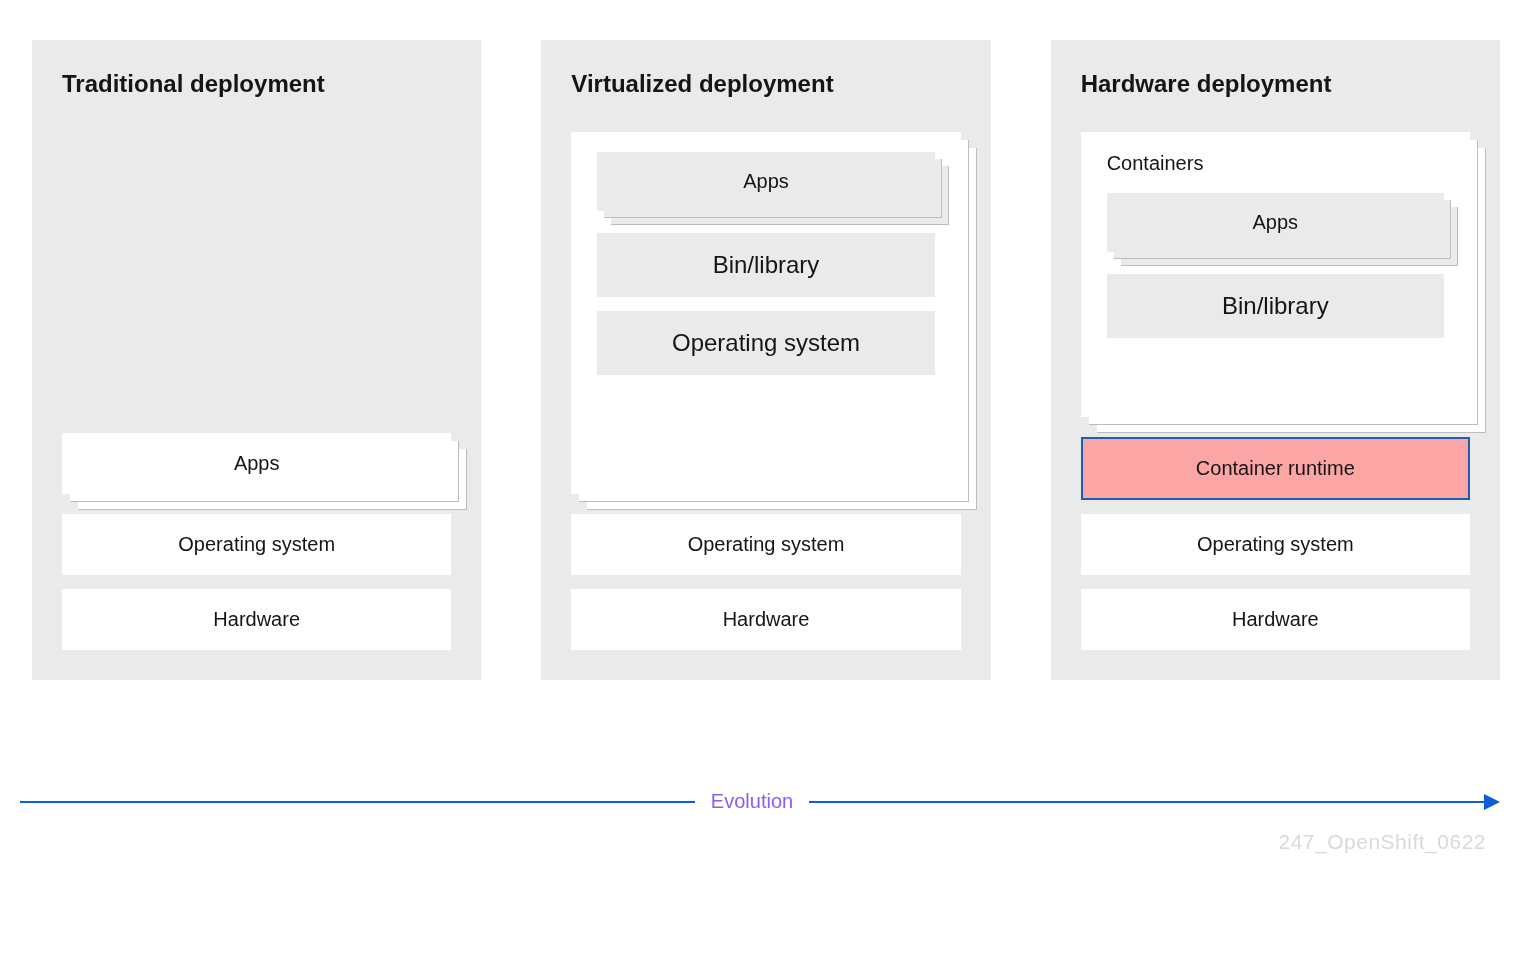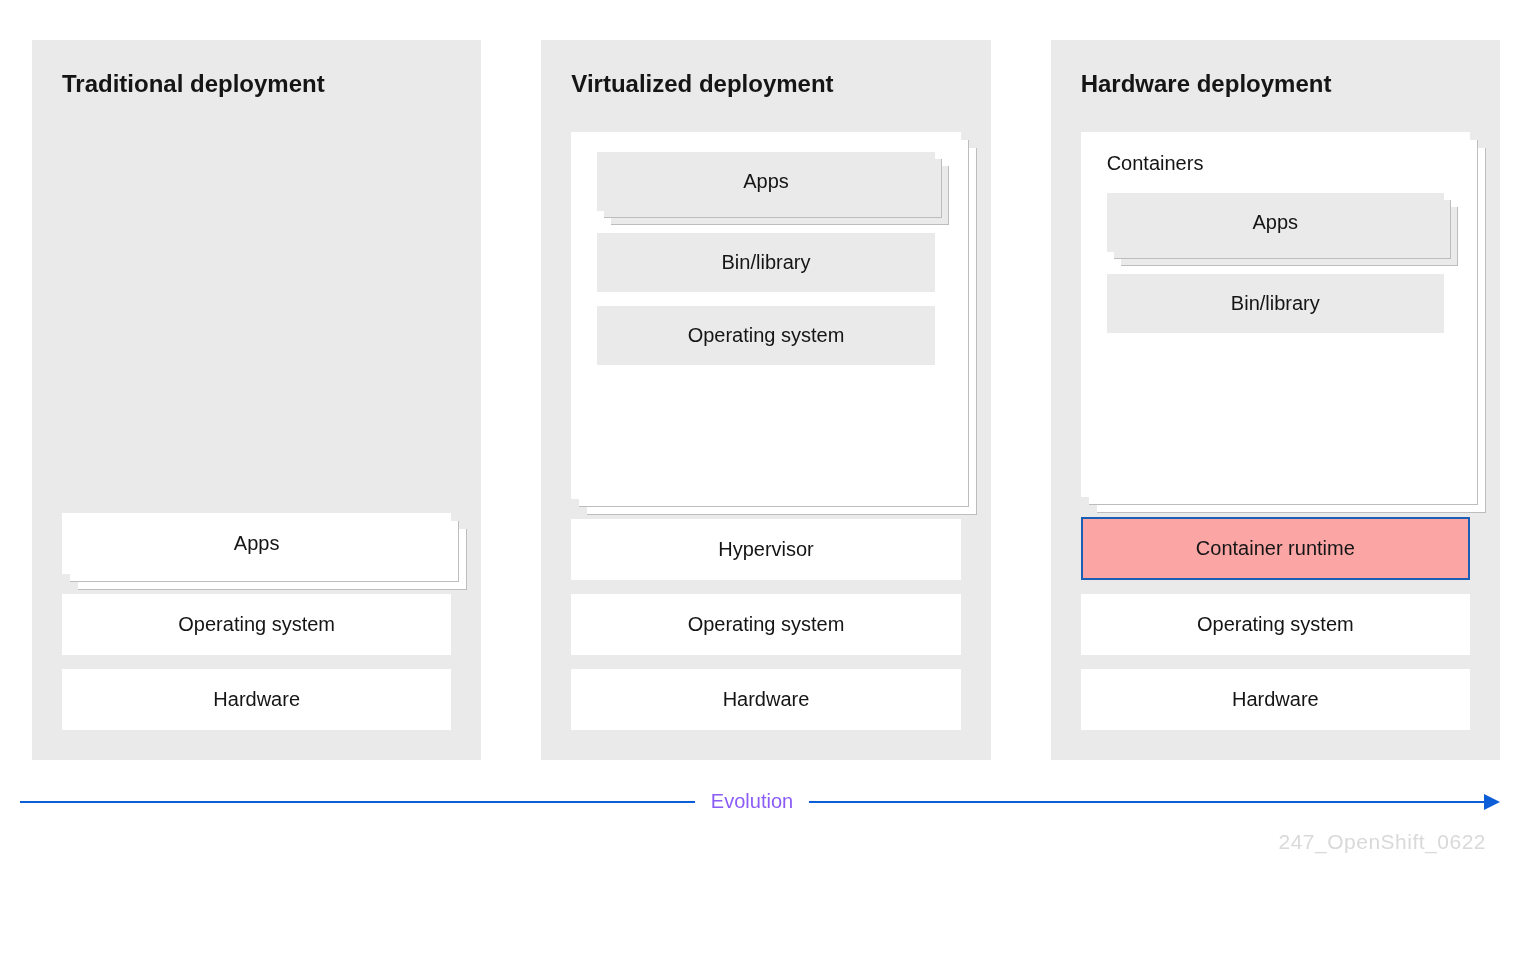--- a/index.html
+++ b/index.html
@@ -8,23 +8,23 @@
     background: #ffffff;
     width: 1520px;
     height: 954px;
     padding: 40px 20px 20px 20px;
     position: relative;
     color: #151515;
   }
   .columns {
     display: flex;
     gap: 60px;
-    justify-content: space-between;
+    justify-content: flex-end;
     align-items: stretch;
-    height: 720px;
+    height: 640px;
     margin-left: 12px;
   }
   .panel {
     background: #eaeaea;
     width: 450px;
     padding: 30px;
     display: flex;
     flex-direction: column;
   }
   .panel-title {
@@ -70,21 +70,21 @@
   .stack-label {
     font-size: 20px;
     font-weight: 500;
     text-align: left;
     margin-bottom: 18px;
   }
   .inner-block {
     background: #eaeaea;
     text-align: center;
     padding: 18px 10px;
-    font-size: 20px;
+    font-size: 24px;
     margin-top: 14px;
   }
   .inner-block:first-of-type { margin-top: 0; }
   
   .inner-stack {
     position: relative;
     margin-bottom: 22px;
   }
   .inner-stack .ishadow {
     position: absolute;
@@ -169,21 +169,20 @@
           <div class="ishadow i2"></div>
           <div class="ishadow i1"></div>
           <div class="ifront">Apps</div>
         </div>
 
         <div class="inner-block">Bin/library</div>
         <div class="inner-block">Operating system</div>
       </div>
     </div>
 
-    <div class="block">Hypervisor</div>
     <div class="block">Operating system</div>
     <div class="block">Hardware</div>
   </div>
 
   <div class="panel">
     <div class="panel-title">Hardware deployment</div>
 
     <div class="stack-outer" style="flex:1 1 auto">
       <div class="stack-shadow s2"></div>
       <div class="stack-shadow s1"></div>

